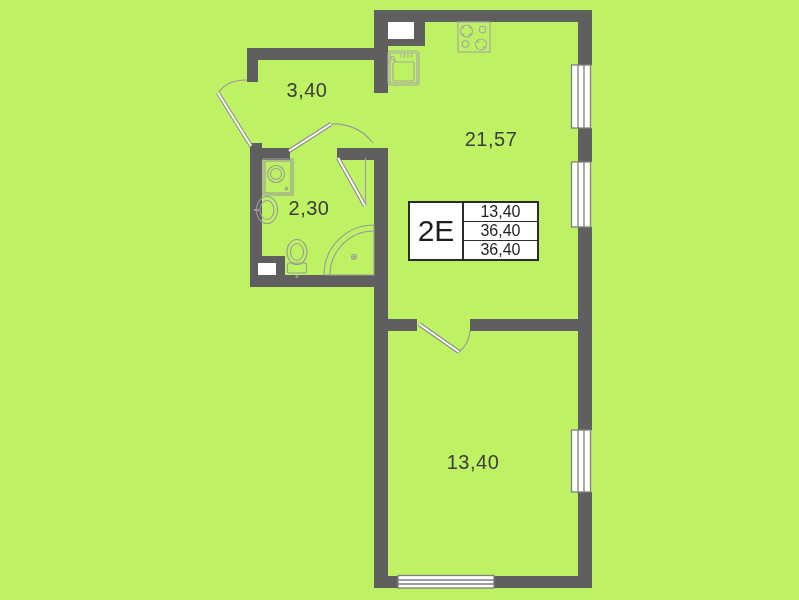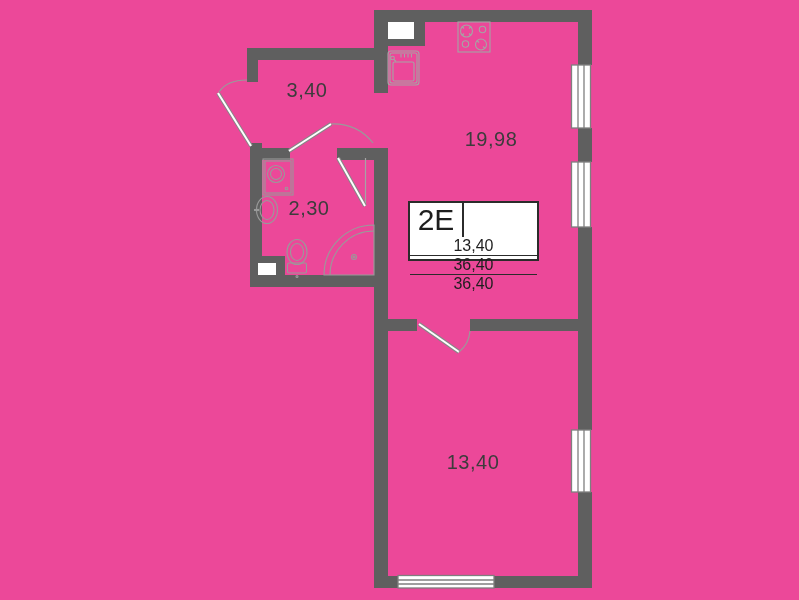--- a/index.html
+++ b/index.html
@@ -1,27 +1,27 @@
 <!DOCTYPE html>
 <html><head>
 <meta charset="utf-8">
 <style>
   html,body { margin:0; padding:0; background:#ffffff; }
   .plan {
-    position:relative; width:799px; height:600px; background:#ec4899;
+    position:relative; width:799px; height:600px; background:#bef264;
     font-family:"Liberation Sans", sans-serif; overflow:hidden;
   }
   .plan svg { position:absolute; left:0; top:0; }
   .room-label {
     position:absolute; transform:translate(-50%,-50%);
     color:#3c3c3c; font-size:20px; letter-spacing:0.5px; white-space:nowrap;
   }
   .info-table {
     position:absolute; left:408px; top:201px; width:131px; height:60px;
-    display:flex; background:#ffffff; border:2px solid #2b2b2b; box-sizing:border-box;flex-direction:column;
+    display:flex; background:#ffffff; border:2px solid #2b2b2b; box-sizing:border-box;
   }
   .unit-cell {
     width:52px; border-right:2px solid #2b2b2b; display:flex;
     align-items:center; justify-content:center;
     font-size:30px; color:#1e1e1e; letter-spacing:0px;
   }
   .vals { flex:1; display:flex; flex-direction:column; }
   .vals .v {
     flex:1; display:flex; align-items:center; justify-content:center;
     font-size:16px; color:#1e1e1e; border-bottom:1.5px solid #2b2b2b;
@@ -173,21 +173,21 @@
     </g>
 
     <rect x="388" y="22" width="26" height="17" fill="#ffffff" stroke="none"></rect>
     <rect x="258" y="263" width="18" height="12" fill="#ffffff" stroke="none"></rect>
   </svg>
 
   <div class="room-label" style="left:307px; top:90px;">3,40</div>
 
   <div class="room-label" style="left:309px; top:208px;">2,30</div>
 
-  <div class="room-label" style="left:491px; top:139px;">19,98</div>
+  <div class="room-label" style="left:491px; top:139px;">21,57</div>
 
   <div class="room-label" style="left:473px; top:462px;">13,40</div>
 
   <div class="info-table">
     <div class="unit-cell">2E</div>
     <div class="vals">
       <div class="v">13,40</div>
       <div class="v">36,40</div>
       <div class="v">36,40</div>
     </div>

